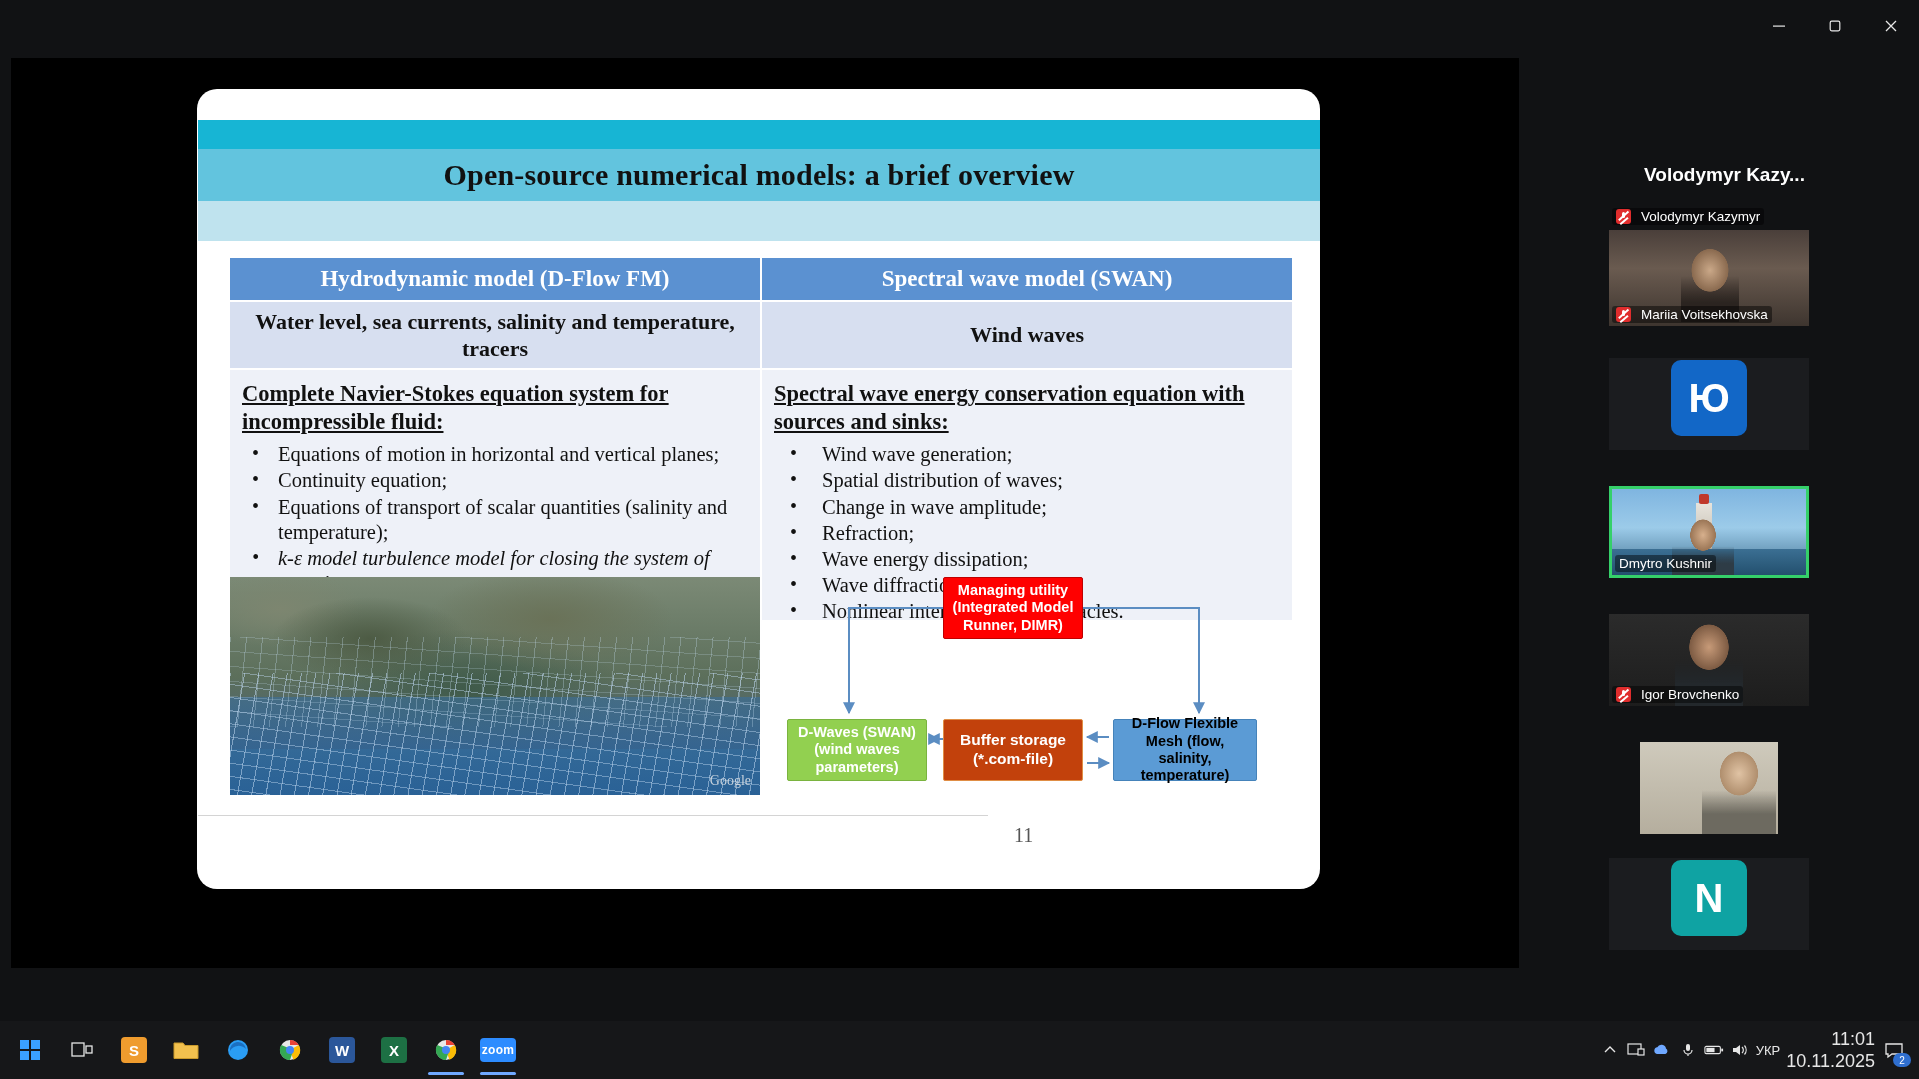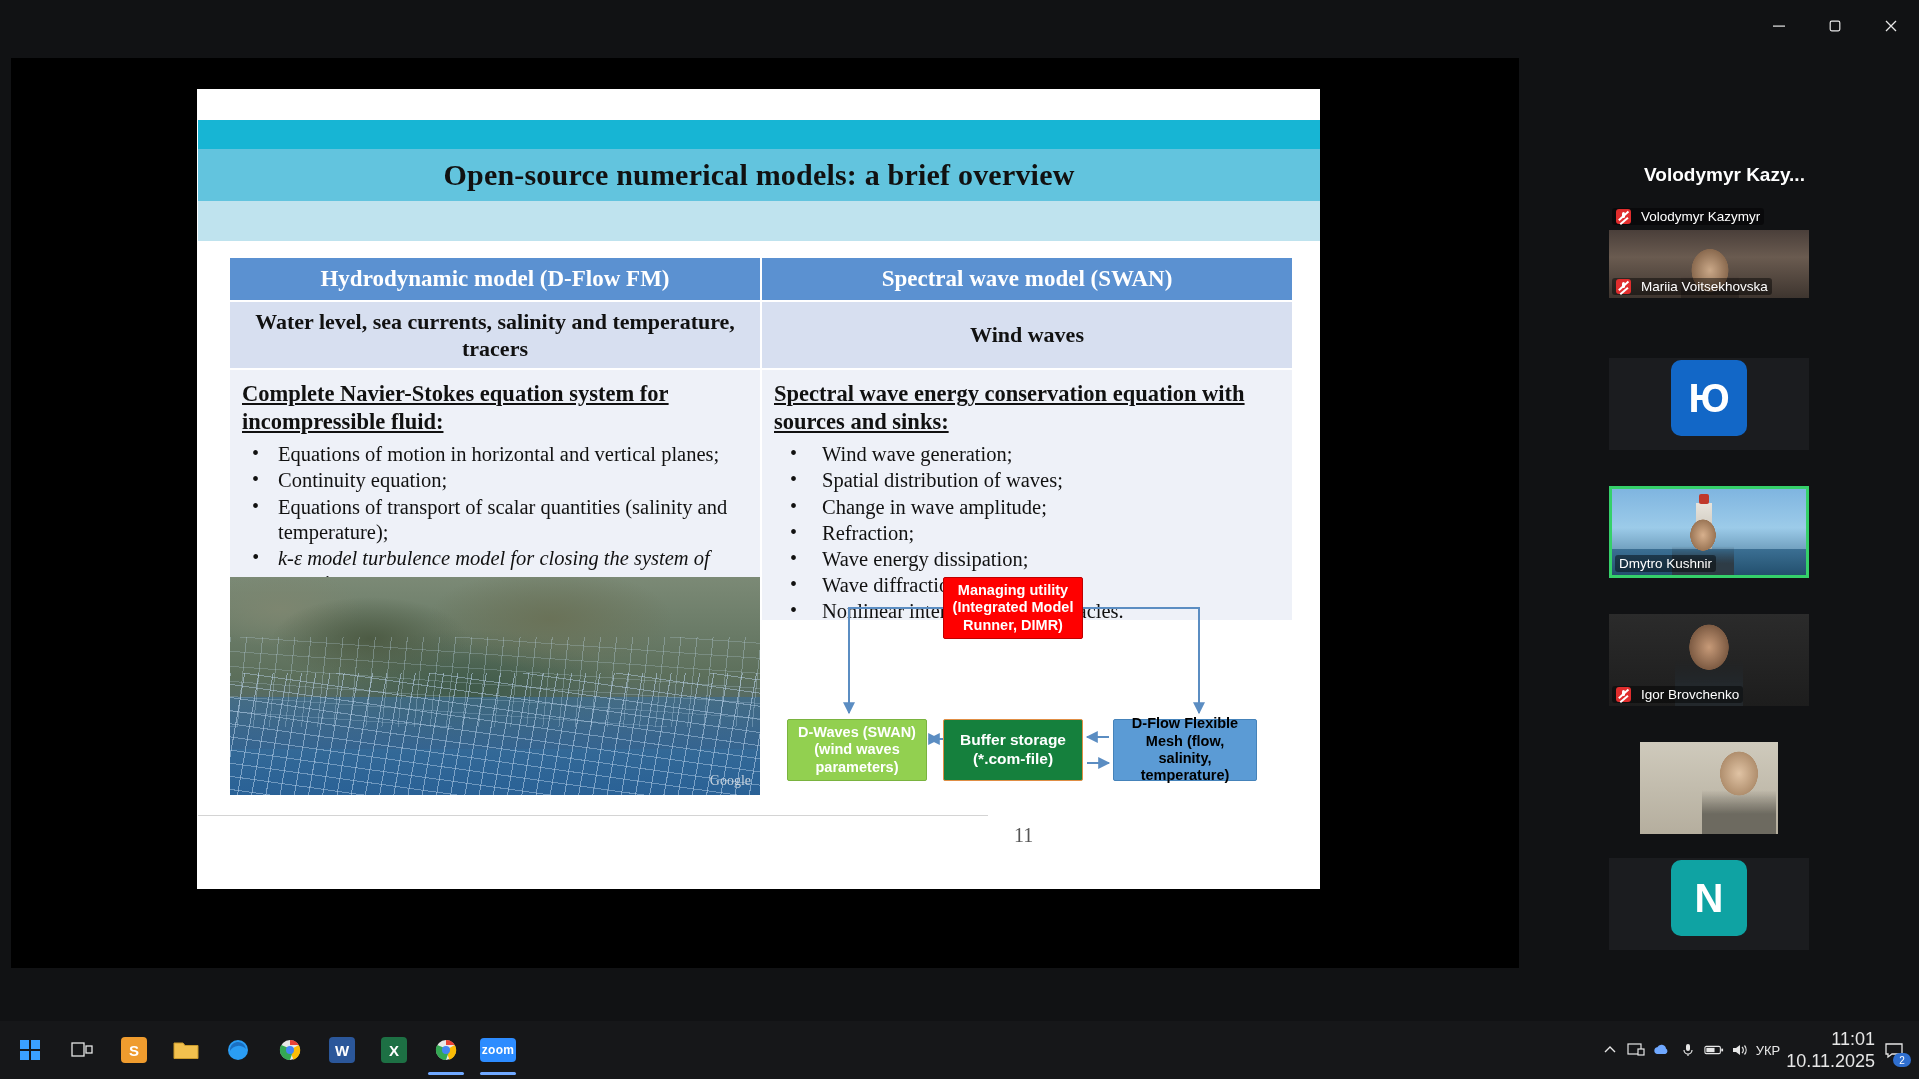--- a/index.html
+++ b/index.html
@@ -56,20 +56,21 @@
     width: 1508px; height: 880px;
     background: #000;
   }
   .slide {
     position: absolute;
     left: 186px;
     top: 31px;
     width: 1123px;
     height: 800px;
     background: #ffffff;
+    border-radius: 20px;
   }
 
   
   .slide-topbar {
     position: absolute;
     left: 1px; top: 31px;
     width: 1122px; height: 29px;
     background: #17b5d4;
   }
   .slide-titleband {
@@ -250,21 +251,21 @@
     border: 1px solid #c00000;
   }
   .node-dwaves {
     left: 0px; top: 142px; width: 140px; height: 62px;
     background: #92d050; color: #ffffff;
     font-size: 14.5px;
     border: 1px solid #7ab33f;
   }
   .node-buffer {
     left: 156px; top: 142px; width: 140px; height: 62px;
-    background: #15803d; color: #ffffff;
+    background: #c2410c; color: #ffffff;
     font-size: 15.5px;
     border: 1px solid #e08e45;
   }
   .node-dflow {
     left: 326px; top: 142px; width: 144px; height: 62px;
     background: #5b9bd5; color: #000000;
     font-size: 14.5px;
     border: 1px solid #4583ba;
   }
   .flow svg { position: absolute; left: 0; top: 0; }
@@ -349,21 +350,21 @@
   }
   .mute-slash {
     position: absolute;
     left: 1px; top: 6.4px;
     width: 13px; height: 1.6px;
     background: #fff;
     transform: rotate(-42deg);
   }
 
   .tile-t1 { top: 142px; height: 28px; background: transparent; }
-  .tile-v1 { top: 172px; height: 68px; }
+  .tile-v1 { top: 172px; height: 96px; }
   .tile-v2 { top: 300px; height: 92px; }
   .tile-v3 { top: 428px; height: 92px; border: 3px solid #35d06a; box-sizing: border-box; }
   .tile-v4 { top: 556px; height: 92px; }
   .tile-v5 { top: 684px; height: 92px; }
   .tile-v6 { top: 800px; height: 92px; }
 
   
   .avatar-letter {
     position: absolute;
     left: 62px; top: 2px;

